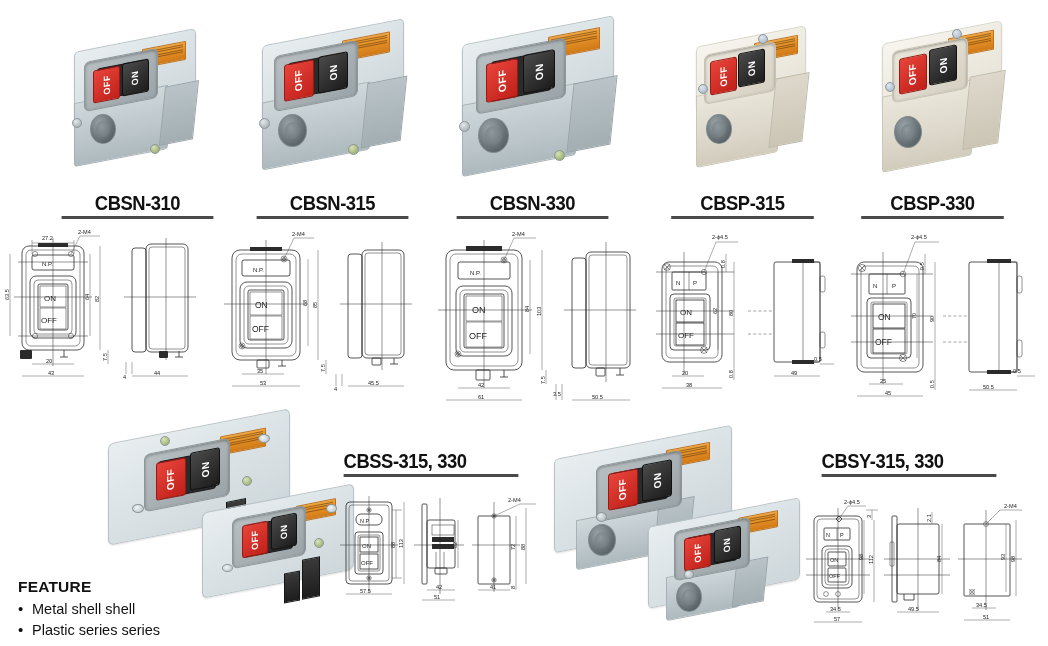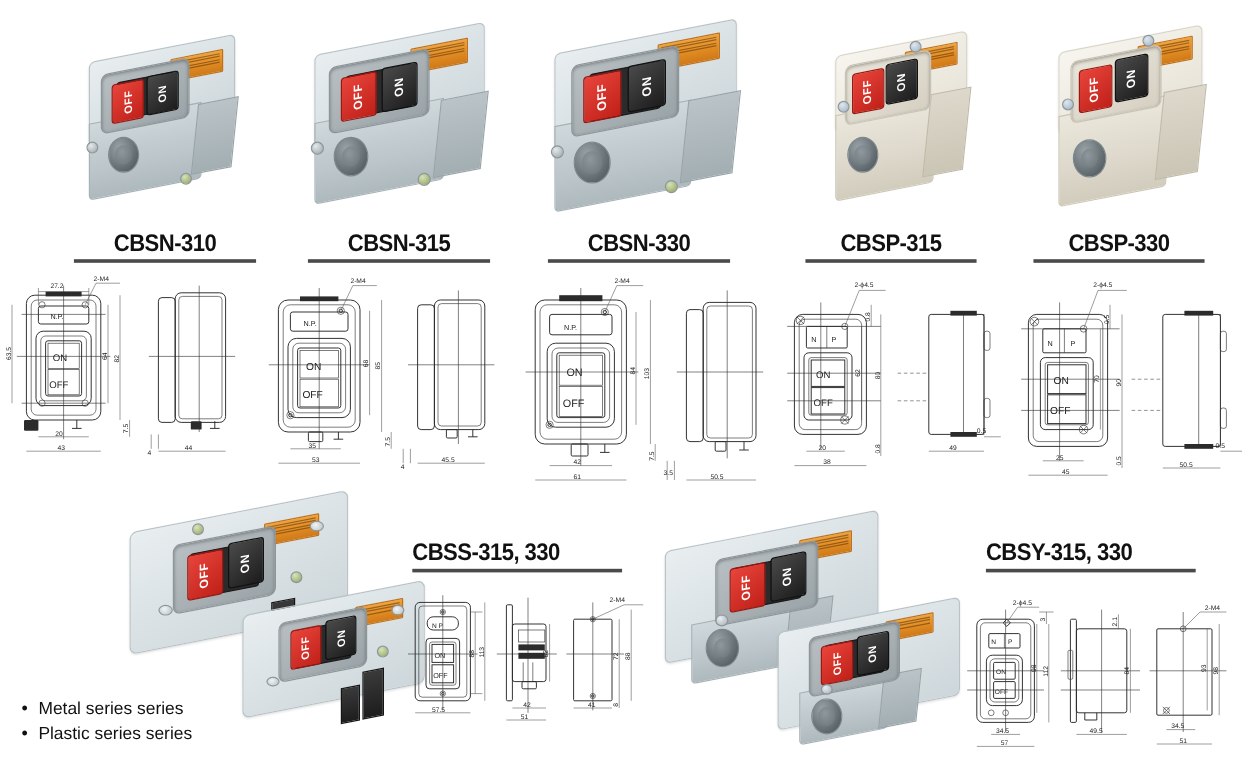--- a/index.html
+++ b/index.html
@@ -738,23 +738,24 @@
   <path class="ln-ext" d="M216 22 L216 98"></path>
   <text class="dim-v" x="215" y="64" transform="rotate(-90 215 64)">98</text>
   <path class="ln-ext" d="M172 110 L196 110"></path>
   <text class="dim" x="176" y="109">34.5</text>
   <path class="ln-ext" d="M164 122 L210 122"></path>
   <text class="dim" x="183" y="121">51</text>
 </svg>
 </div>
 
 <div class="abs" style="left:18px;top:578px;width:250px;">
+  <div class="feature-head">FEATURE</div>
   <ul class="feature-list">
     <li>
       <span class="bul">•</span>
-      <span>Metal series series</span>
+      <span>Metal shell shell</span>
     </li>
     <li>
       <span class="bul">•</span>
       <span>Plastic series series</span>
     </li>
   </ul>
 </div>
 
 </body></html>

